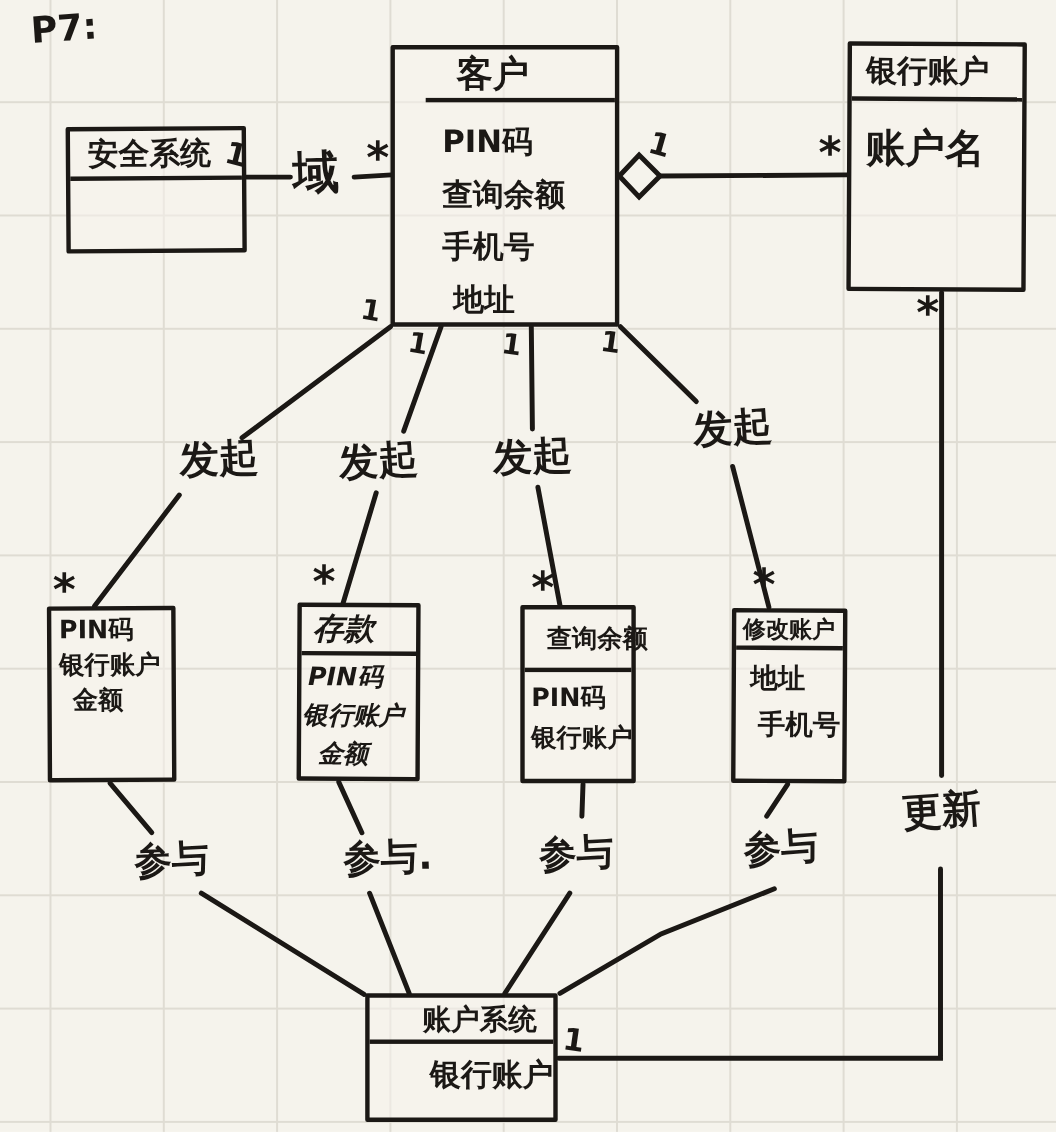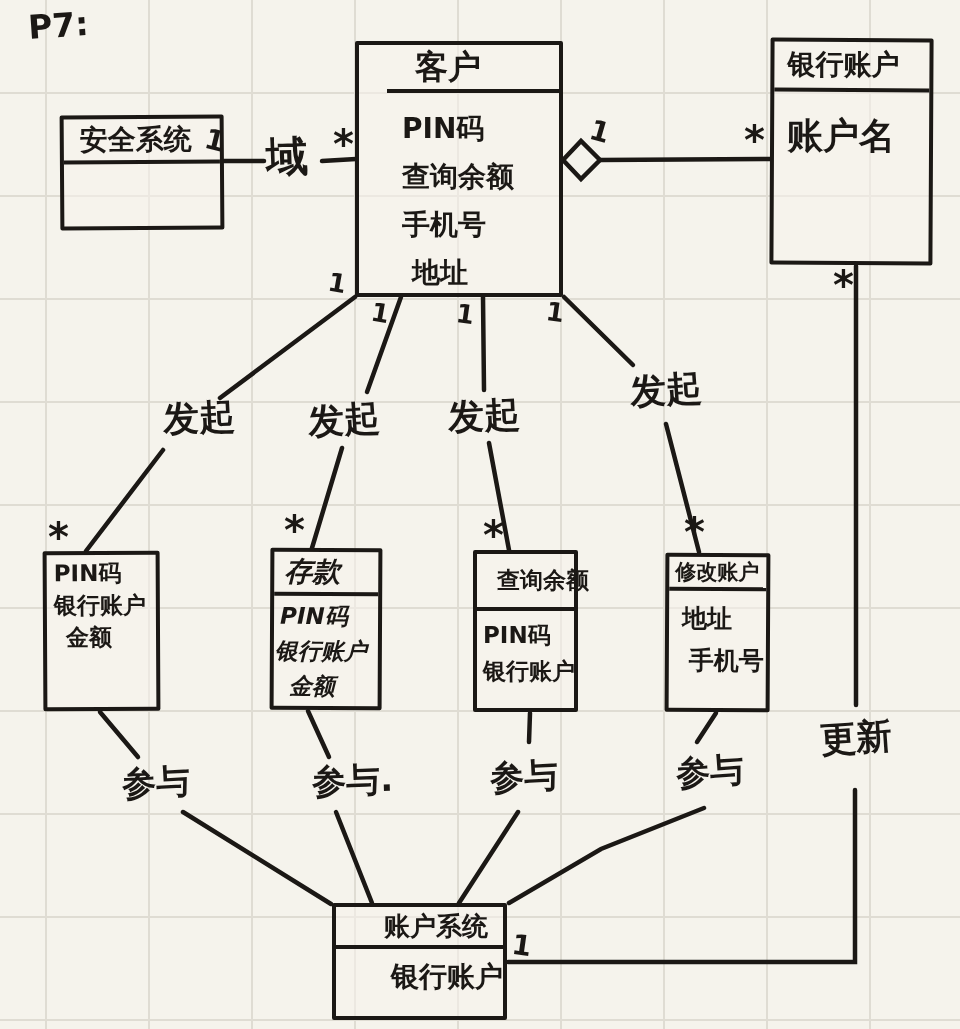--- a/index.html
+++ b/index.html
@@ -132,21 +132,21 @@
   </div>
 
   <div class="uml-class" style="left:473px;top:550px;width:105px;height:162px;">
     <div class="uml-title" style="height:57px;font-size:23px;padding-left:20px;">查询余额</div>
     <div class="uml-attrs" style="padding:6px 0 0 6px;font-size:23px;line-height:36px;">
       <div>PIN码</div>
       <div>银行账户</div>
     </div>
   </div>
 
-  <div class="uml-class" style="left:665px;top:553px;width:105px;height:159px;transform:rotate(0.3deg);">
+  <div class="uml-class" style="left:665px;top:553px;width:105px;height:159px;transform:rotate(0.3deg);font-family:Liberation Mono, monospace;">
     <div class="uml-title" style="height:34px;font-size:21px;padding-left:6px;">修改账户</div>
     <div class="uml-attrs" style="padding:7px 0 0 13px;font-size:25px;line-height:42px;">
       <div>地址</div>
       <div style="padding-left:7px;">手机号</div>
     </div>
   </div>
 
   <div class="uml-class" style="left:332px;top:903px;width:175px;height:117px;text-align:right;">
     <div class="uml-title" style="height:42px;font-size:26px;padding-left:48px;">账户系统</div>
     <div class="uml-attrs" style="padding:12px 0 0 20px;font-size:28px;line-height:32px;">

